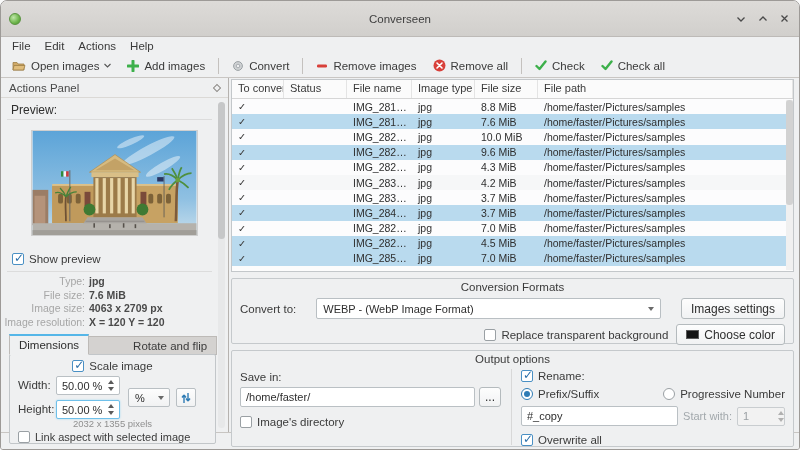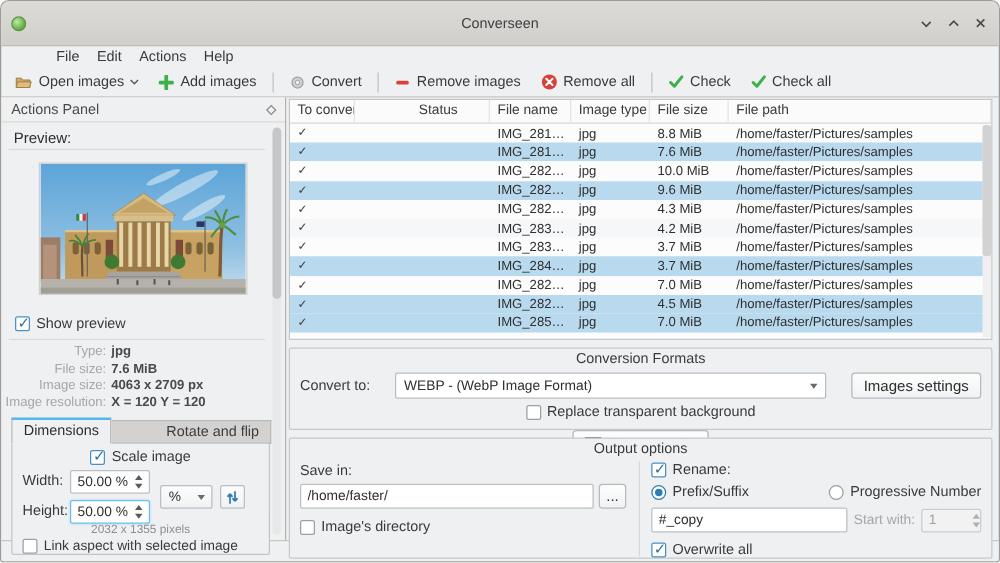--- a/index.html
+++ b/index.html
@@ -7,21 +7,21 @@
   .win { width:800px; height:450px; background:#eff0f1; border:1px solid #9d9a97; border-radius:7px 7px 3px 3px; overflow:hidden; display:flex; flex-direction:column; }
 
   
   .titlebar { height:36px; background:linear-gradient(#dddbd8,#d1cfcc); border-bottom:1px solid #bdbab7; display:flex; align-items:center; position:relative; flex:none; }
   .app-icon { width:12px; height:12px; border-radius:50%; background:radial-gradient(circle at 35% 35%, #bfe6a8, #6db54a 60%, #4c8f35); border:1px solid #5a9440; margin-left:8px; }
   .title-text { position:absolute; left:0; right:0; text-align:center; font-size:11.5px; color:#3e3e3e; }
   .win-controls { margin-left:auto; display:flex; align-items:center; gap:12px; padding-right:10px; z-index:2; }
   .win-controls svg { display:block; }
 
   
-  .menubar { height:17px; display:flex; align-items:center; padding-left:4px; flex:none;margin-left:33px; }
+  .menubar { height:17px; display:flex; align-items:center; padding-left:4px; flex:none; }
   .menu-item { font-size:11.5px; color:#3a3a3a; padding:1px 7px; border-radius:2px; }
 
   
   .toolbar { height:24px; border-bottom:1px solid #c9c6c3; display:flex; align-items:center; padding-left:4px; gap:2px; flex:none; }
   .tbtn { display:flex; align-items:center; gap:5px; font-size:11.5px; color:#3a3a3a; padding:2px 7px; border-radius:3px; }
   .tsep { width:1px; height:16px; background:#c4c1be; margin:0 4px; }
   .ticon { display:block; }
 
   
   .main { flex:1; display:flex; min-height:0; }
@@ -77,35 +77,35 @@
   .right-panel { flex:1; display:flex; flex-direction:column; padding:1px 5px 0 2px; min-width:0; }
 
   .file-table { height:193px; flex:none; background:#fcfcfc; border:1px solid #c3c7ca; position:relative; display:flex; flex-direction:column; overflow:hidden; }
   .thead { display:flex; height:19px; flex:none; background:#fbfbfb; border-bottom:1px solid #d6d6d6; }
   .hcell { font-size:11px; color:#3a3a3a; padding:2px 0 0 6px; border-right:1px solid #e4e4e4; white-space:nowrap; overflow:hidden; }
   .tbody { flex:1; overflow:hidden; }
   .trow { display:flex; height:15.2px; align-items:center; background:#fcfcfd; }
   .trow:nth-child(even) { background:#f6f7f8; }
   .trow.sel { background:#b9daee; }
   .tcell { font-size:10.5px; color:#2f2f2f; padding-left:6px; white-space:nowrap; overflow:hidden; text-overflow:ellipsis; }
-  .c0 { width:52px; flex:none; } .c1 { width:63px; flex:none;margin-left:45px; } .c2 { width:65px; flex:none; }
+  .c0 { width:52px; flex:none; } .c1 { width:63px; flex:none; } .c2 { width:65px; flex:none; }
   .c3 { width:63px; flex:none; } .c4 { width:63px; flex:none; } .c5 { flex:1; }
   .tcell.c0 { font-size:9.5px; color:#3c3c3c; font-family:"DejaVu Sans",sans-serif; }
   .table-scroll { position:absolute; right:0; top:20px; bottom:1px; width:7px; background:#f0f0f0; }
   .table-thumb { position:absolute; top:0; width:7px; height:62%; background:#d2d2d2; border-radius:3px; }
 
   .section-box { border:1px solid #c5c9cc; border-radius:2px; background:#eff0f1; margin-top:6px; padding:2px 8px 0; position:relative; }
   .section-title { text-align:center; font-size:11.5px; color:#3a3a3a; height:15px; }
   .conv-box { height:66px; flex:none; }
   .conv-row1 { display:flex; align-items:center; gap:20px; margin-top:2px; }
   .conv-label { font-size:11.5px; color:#3a3a3a; flex:none; }
   .select { flex:1; height:21px; background:#fff; border:1px solid #b9bfc3; border-radius:2px; display:flex; align-items:center; font-size:11px; color:#2e2e2e; padding:0 6px; }
   .select .arr-dn { margin-left:auto; border-top-color:#6a6a6a; }
   .btn { height:21px; background:linear-gradient(#fdfdfd,#f1f2f3); border:1px solid #b4babd; border-radius:3px; font-size:12px; color:#2e2e2e; display:flex; align-items:center; justify-content:center; padding:0 9px; flex:none; }
-  .conv-row2 { display:flex; align-items:center; justify-content:flex-end; gap:8px; margin-top:5px;flex-direction:column; }
+  .conv-row2 { display:flex; align-items:center; justify-content:flex-end; gap:8px; margin-top:5px; }
   .color-swatch { width:13px; height:9px; background:#141414; border:1px solid #5a5a5a; margin-right:5px; }
 
   .out-box { height:97px; flex:none; }
   .out-cols { display:flex; margin-top:1px; height:76px; }
   .out-left { width:272px; flex:none; border-right:1px solid #d8d8d8; padding-right:10px; }
   .out-right { flex:1; padding-left:9px; min-width:0; }
   .out-label { font-size:11.5px; color:#3a3a3a; margin-top:2px; }
   .save-row { display:flex; align-items:center; margin-top:4px; gap:4px; }
   .text-input { height:20px; background:#fff; border:1px solid #bac0c4; border-radius:2px; font-size:11px; color:#2e2e2e; padding:0 5px; outline:none; font-family:inherit; min-width:0; }
   .save-row .text-input { flex:1; }

